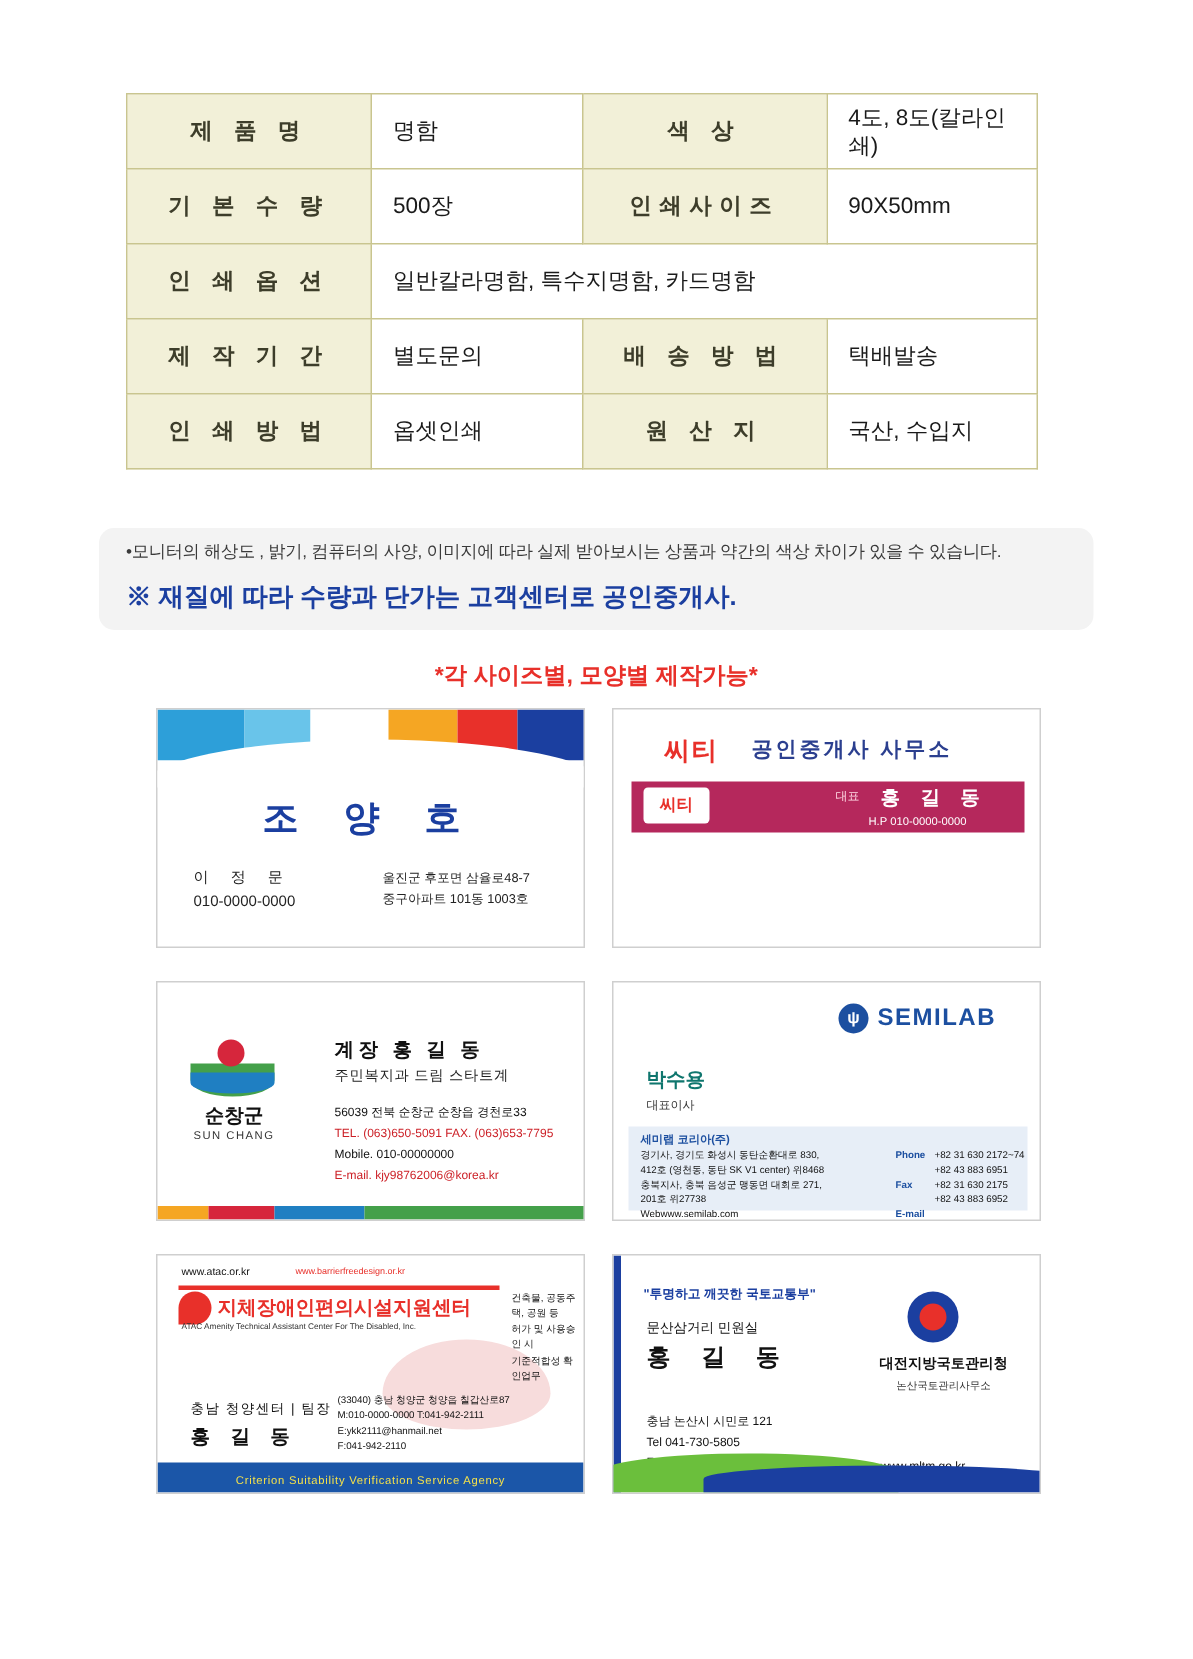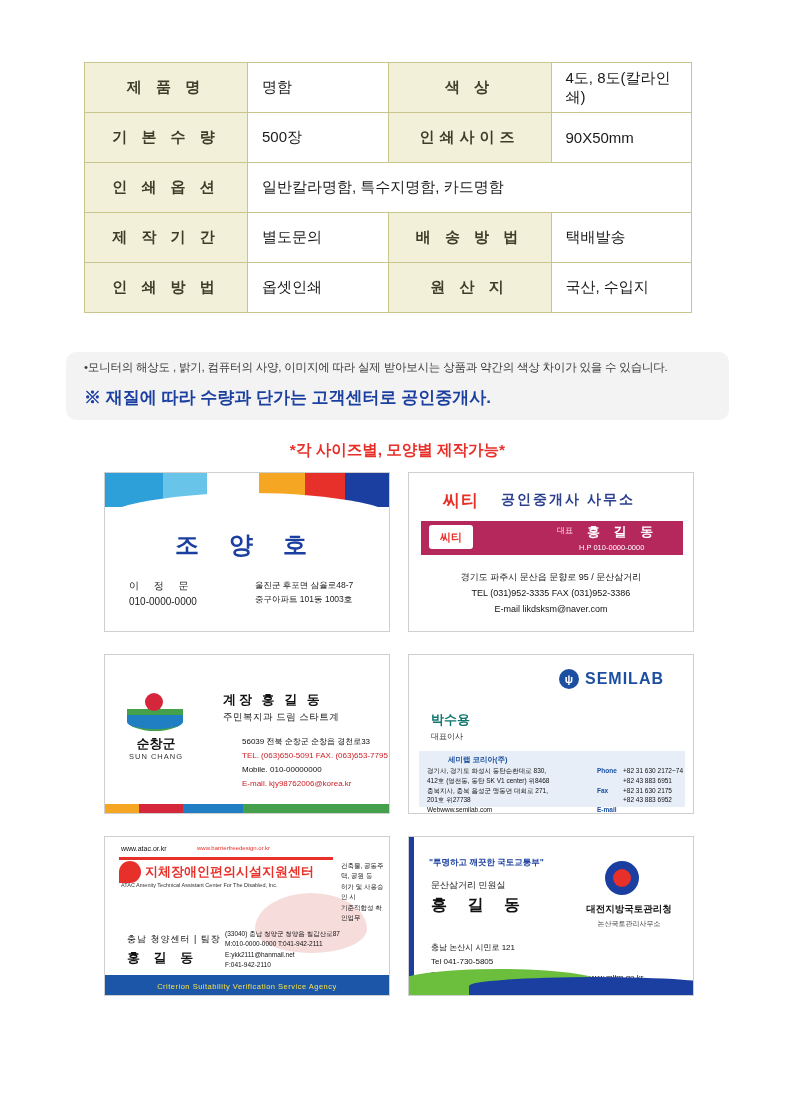--- a/index.html
+++ b/index.html
@@ -142,36 +142,36 @@
   .c2-lines { position:absolute; top:96px; left:0; width:100%; text-align:center; font-size:9px; color:#111; line-height:1.8;}
 
   
   .c3-logo-leaf { position:absolute; top:38px; left:40px; width:18px; height:18px; border-radius:50%; background:#d6263c;}
   .c3-logo-green { position:absolute; top:54px; left:22px; width:56px; height:22px; background:#44a04a; border-radius:0 0 50% 50%; }
   .c3-logo-blue { position:absolute; top:60px; left:22px; width:56px; height:14px; background:#1f7fc2; border-radius:0 0 50% 50%; }
   .c3-gun { position:absolute; top:80px; left:18px; width:66px; text-align:center; font-size:13px; font-weight:bold; color:#111;}
   .c3-gun-en { position:absolute; top:97px; left:18px; width:66px; text-align:center; font-size:7.5px; color:#333; letter-spacing:1px;}
   .c3-title { position:absolute; top:36px; left:118px; font-size:13px; font-weight:bold; color:#111; letter-spacing:3px;}
   .c3-dept { position:absolute; top:56px; left:118px; font-size:9.5px; color:#222; letter-spacing:0.5px;}
-  .c3-lines { position:absolute; top:80px; left:118px; font-size:8px; color:#111; line-height:1.75;margin-left:19px;}
+  .c3-lines { position:absolute; top:80px; left:118px; font-size:8px; color:#111; line-height:1.75;}
   .c3-lines .rd { color:#cc2027; }
   .c3-bottom { position:absolute; bottom:0; left:0; width:100%; height:9px; }
   .c3-bottom span { position:absolute; top:0; height:9px; }
   .c3-bb1 { left:0; width:34px; background:#f5a623;}
   .c3-bb2 { left:34px; width:44px; background:#d6263c;}
   .c3-bb3 { left:78px; width:60px; background:#1f7fc2;}
   .c3-bb4 { left:138px; width:148px; background:#44a04a;}
 
   
   .c4-logo-c { position:absolute; top:14px; left:150px; width:20px; height:20px; border-radius:50%; background:#1c4fa0; color:#fff; font-size:11px; text-align:center; line-height:20px; font-weight:bold;}
   .c4-logo-t { position:absolute; top:15px; left:176px; font-size:16px; font-weight:bold; color:#1c4fa0; letter-spacing:1px;}
   .c4-name { position:absolute; top:56px; left:22px; font-size:13px; font-weight:bold; color:#0f766e;}
   .c4-role { position:absolute; top:76px; left:22px; font-size:8px; color:#333;}
   .c4-box { position:absolute; top:96px; left:10px; width:266px; height:56px; background:#e7eef7; }
-  .c4-co { position:absolute; top:4px; left:8px; font-size:7.5px; color:#1c4fa0; font-weight:bold;margin-left:21px;}
+  .c4-co { position:absolute; top:4px; left:8px; font-size:7.5px; color:#1c4fa0; font-weight:bold;}
   .c4-addr { position:absolute; top:15px; left:8px; width:160px; font-size:6.5px; color:#111; line-height:1.5;}
   .c4-contact { position:absolute; top:15px; left:178px; width:86px; font-size:6.5px; color:#111; line-height:1.5;}
   .c4-contact .lb { display:inline-block; width:26px; color:#1c4fa0; font-weight:bold;}
 
   
   .c5-url { position:absolute; top:8px; left:16px; font-size:7px; color:#111;}
   .c5-url2 { position:absolute; top:8px; left:92px; font-size:6px; color:#e8302a;}
   .c5-redbar { position:absolute; top:20px; left:14px; width:214px; height:3px; background:#e8302a;}
   .c5-org { position:absolute; top:26px; left:40px; font-size:13px; font-weight:bold; color:#e8302a; letter-spacing:0px;}
   .c5-orgen { position:absolute; top:45px; left:16px; width:210px; font-size:5.5px; color:#333; letter-spacing:0;}
@@ -265,25 +265,20 @@
     </div>
 
     <div class="card">
       <div class="c2-title">씨티</div>
       <div class="c2-title2">공인중개사 사무소</div>
       <div class="c2-bar"></div>
       <div class="c2-badge">씨티</div>
       <div class="c2-rep">대표</div>
       <div class="c2-pname">홍 길 동</div>
       <div class="c2-hp">H.P 010-0000-0000</div>
-      <div class="c2-lines">
-        <div>경기도 파주시 문산읍 문향로 95 / 문산삼거리</div>
-        <div>TEL (031)952-3335   FAX (031)952-3386</div>
-        <div>E-mail likdsksm@naver.com</div>
-      </div>
     </div>
   </div>
 
   <div class="card-row">
 
     <div class="card">
       <div class="c3-logo-green"></div>
       <div class="c3-logo-blue"></div>
       <div class="c3-logo-leaf"></div>
       <div class="c3-gun">순창군</div>

